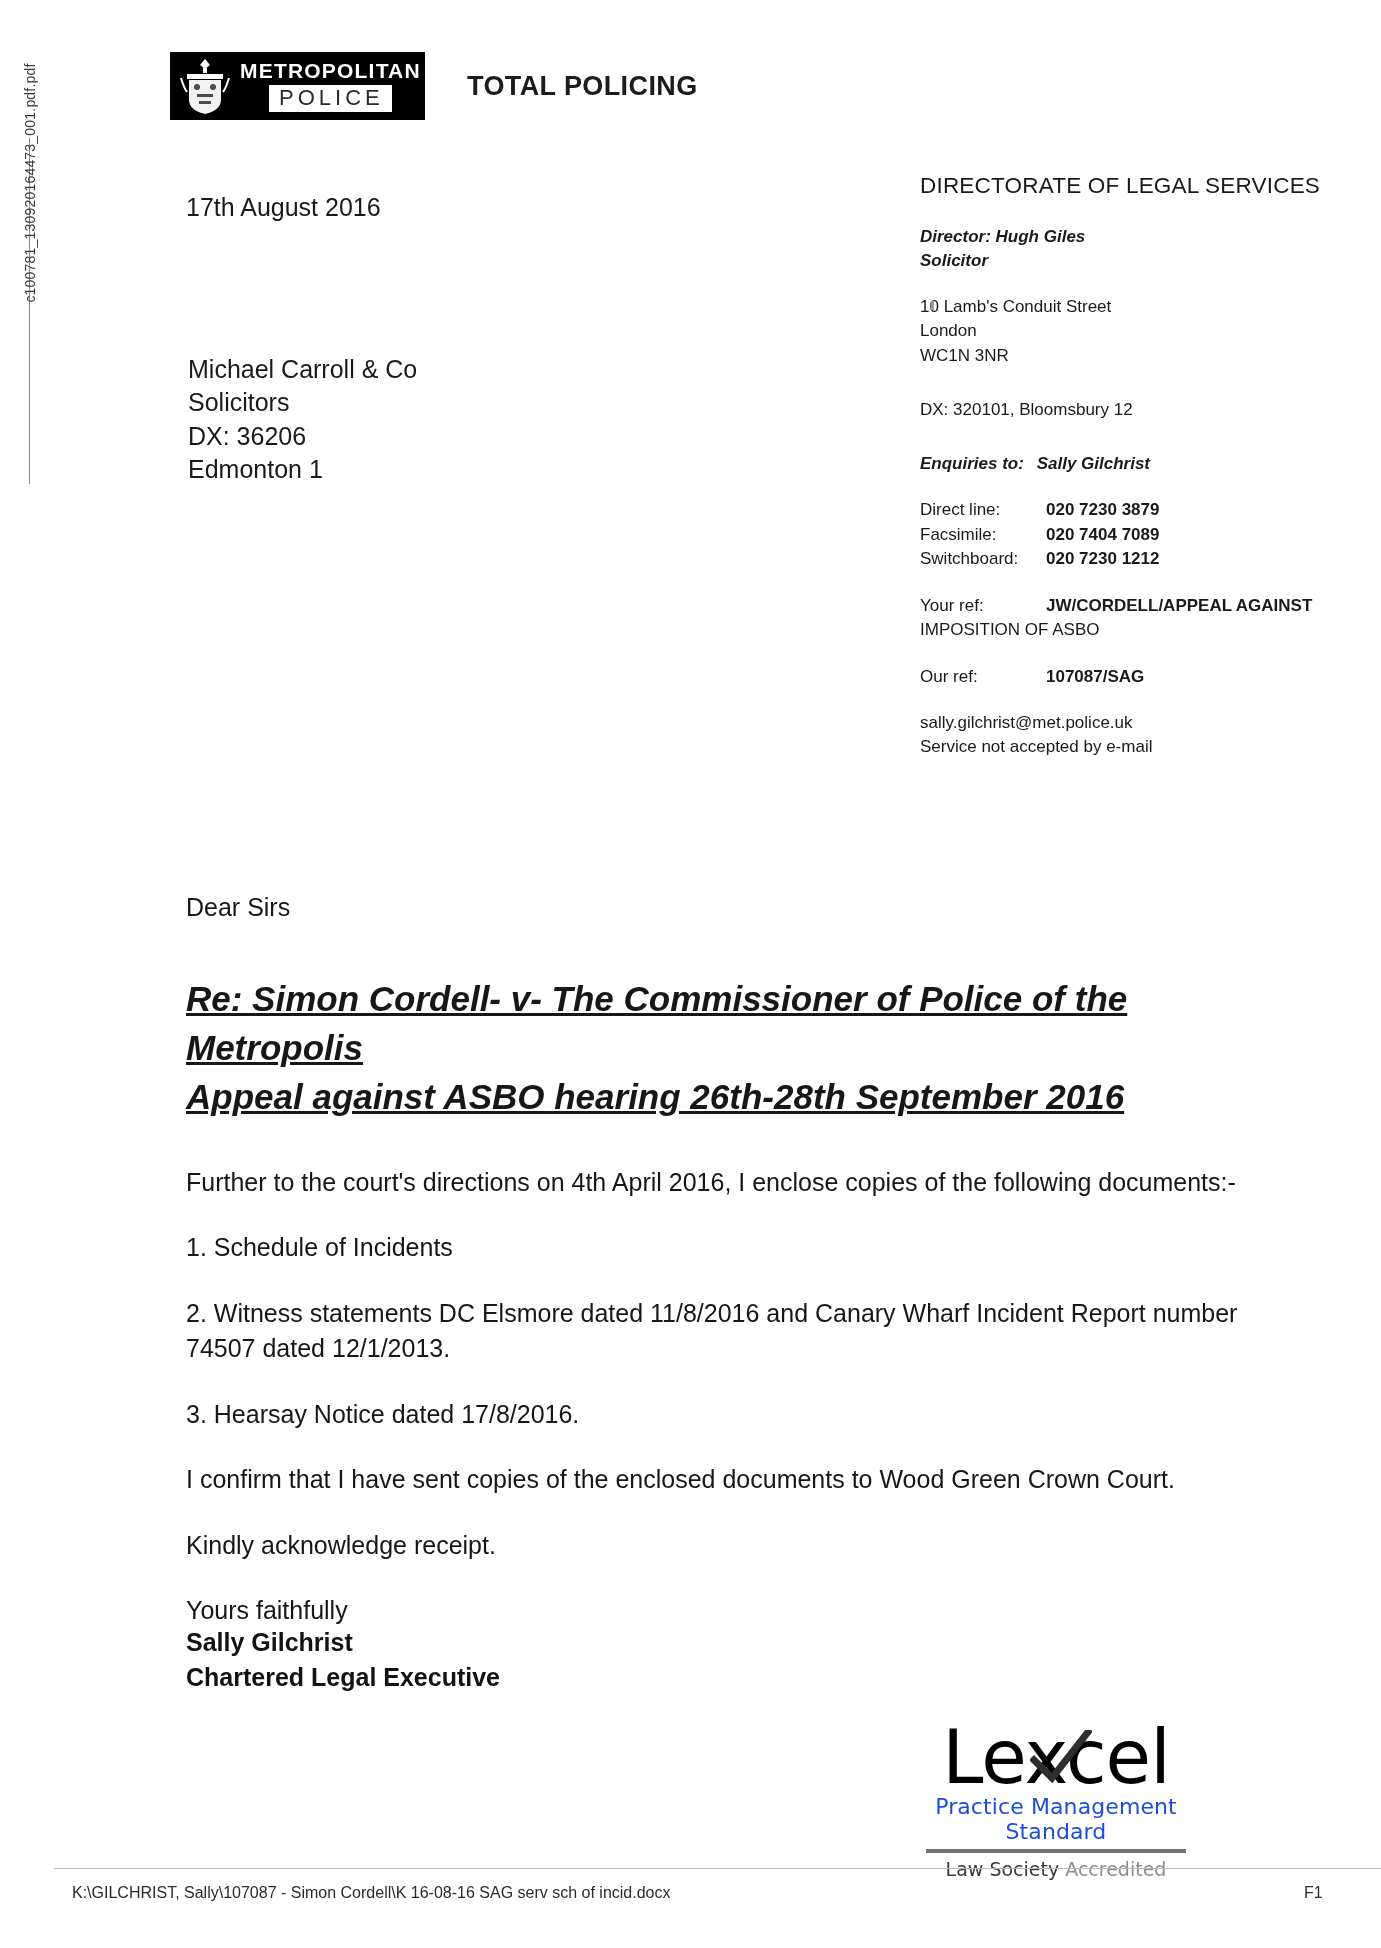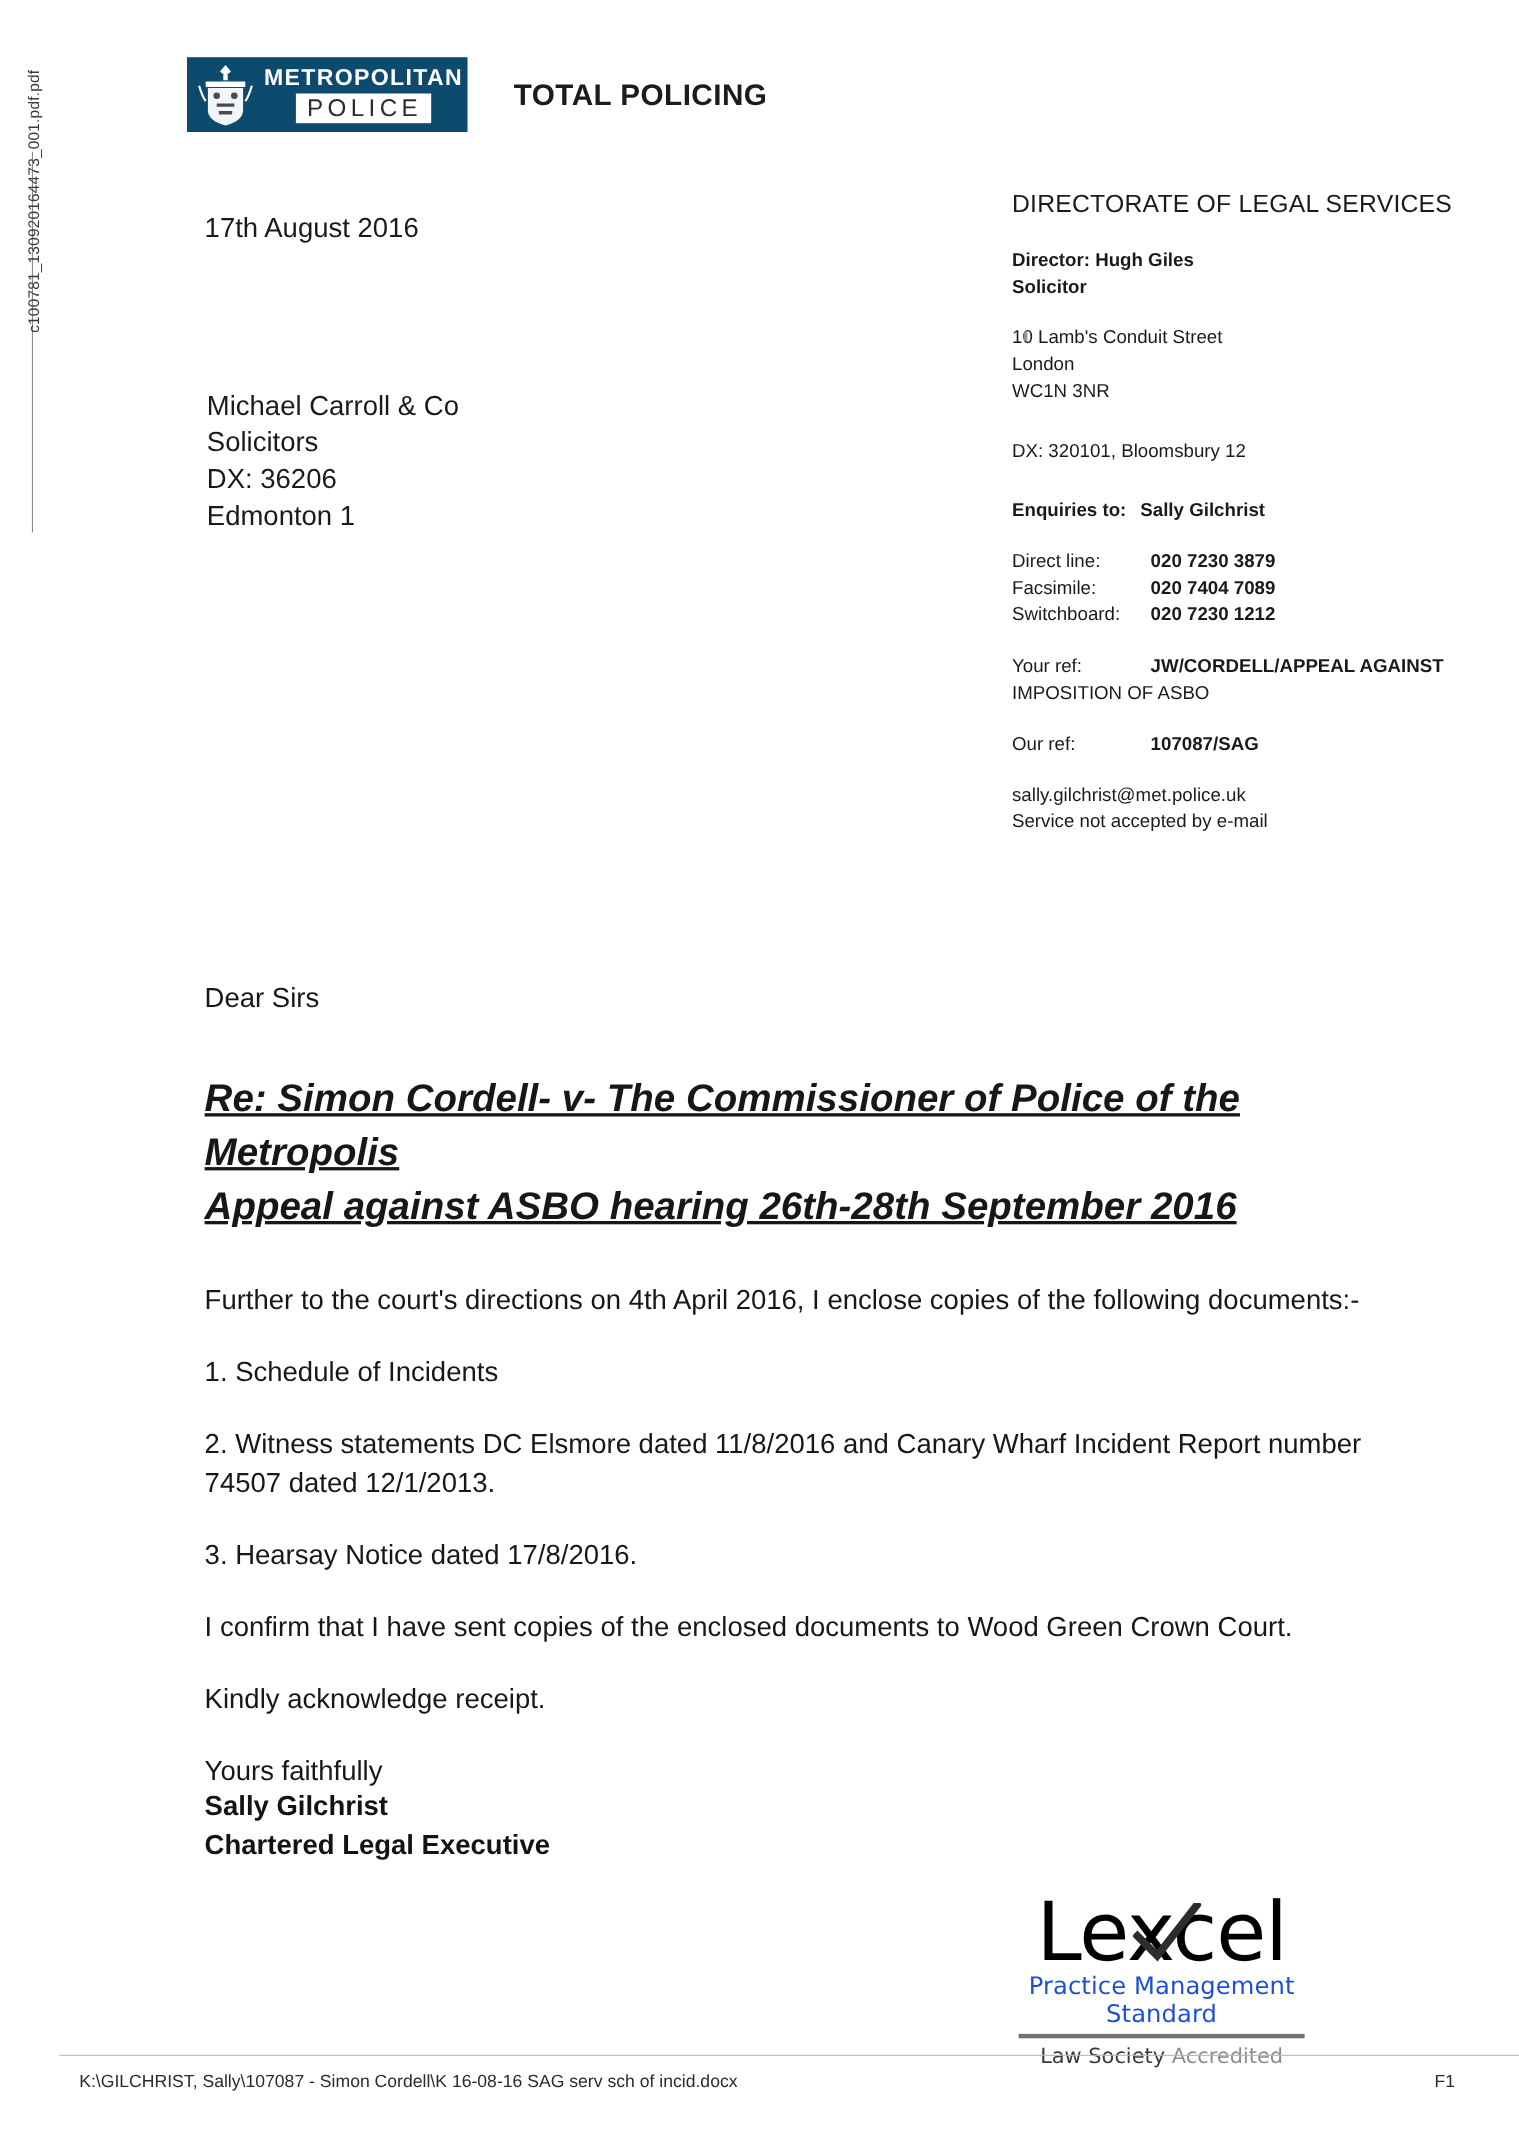--- a/index.html
+++ b/index.html
@@ -59,21 +59,21 @@
   .masthead {
     position: absolute;
     left: 116px;
     top: 52px;
     display: flex;
     align-items: center;
   }
   .met-badge {
     width: 255px;
     height: 68px;
-    background: #0c4a6e;
+    background: #000000;
     display: flex;
     align-items: center;
     position: relative;
   }
   .crest {
     width: 62px;
     height: 62px;
     margin-left: 4px;
     position: relative;
     display: flex;
@@ -139,21 +139,21 @@
     left: 866px;
     top: 173px;
     width: 440px;
     color: #1a1a1a;
   }
   .dls-title {
     font-size: 22.5px;
     letter-spacing: 0.2px;
     margin-bottom: 26px;
   }
-  .bold { font-weight: bold; }
+  .bold { font-weight: bold; font-style: italic; }
   .rb-line { font-size: 17px; line-height: 1.42; }
   .rb-gap { height: 22px; }
   .rb-gap-lg { height: 30px; }
   .kv {
     display: flex;
     font-size: 17px;
     line-height: 1.45;
   }
   .kv .k { width: 126px; flex: none; }
   .kv .v { flex: 1; font-weight: bold; }

